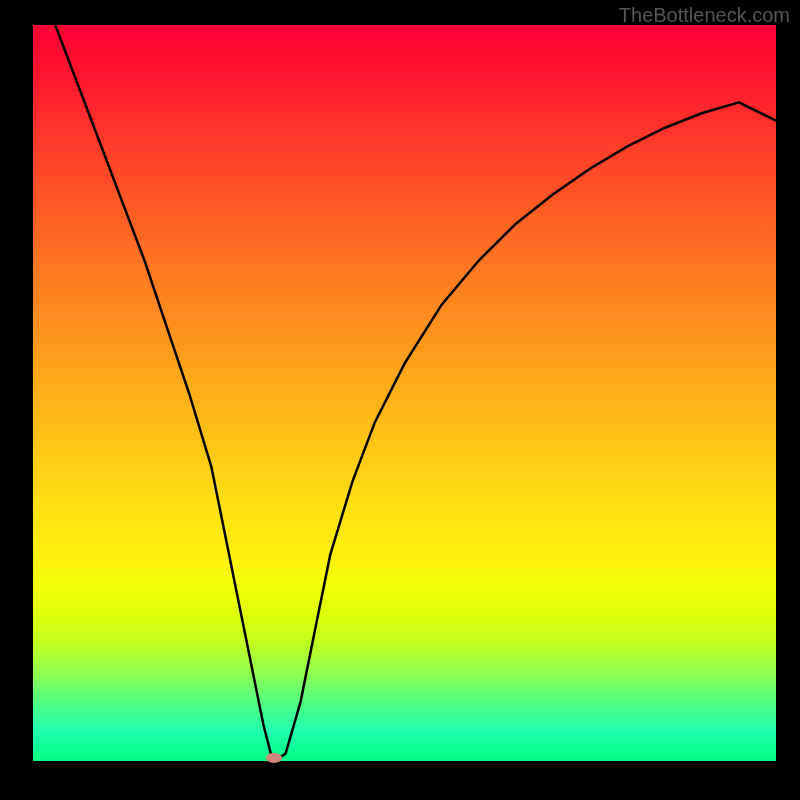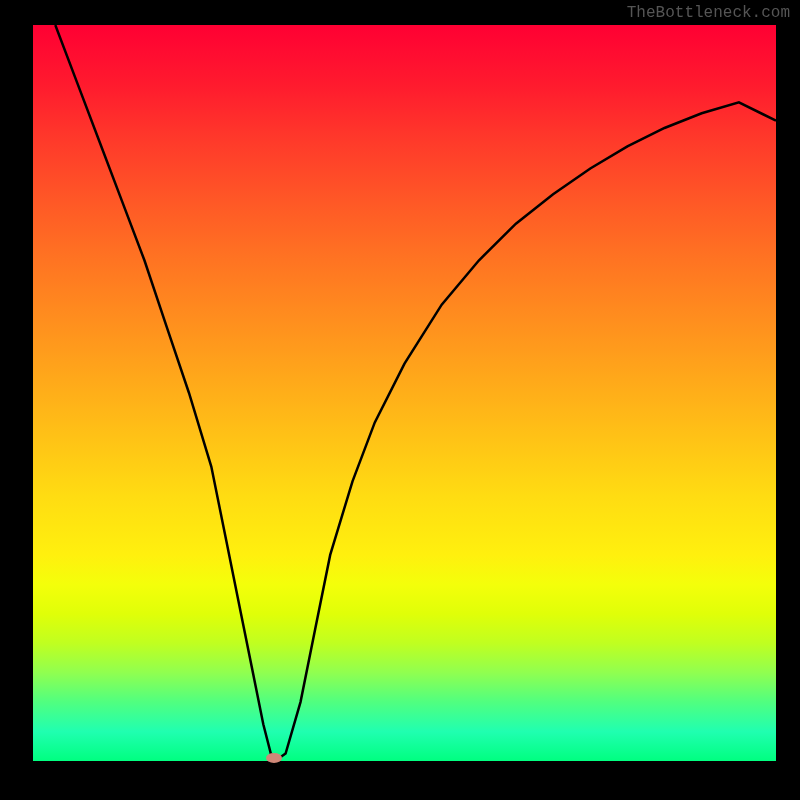--- a/index.html
+++ b/index.html
@@ -9,24 +9,23 @@
     background: #000;
     position: relative;
     font-family: Arial, sans-serif;
     overflow: hidden;
   }
   .watermark {
     position: absolute;
     top: 4px;
     right: 10px;
     color: #555;
-    font-size: 16px;
+    font-size: 20px;
     font-weight: 500;
     z-index: 10;
-    font-family: Liberation Mono, monospace;
   }
   .plot-area {
     position: absolute;
     left: 33px;
     top: 25px;
     width: 743px;
     height: 736px;
     background: linear-gradient(to bottom,
       #ff0033 0%,
       #ff1a2e 8%,

